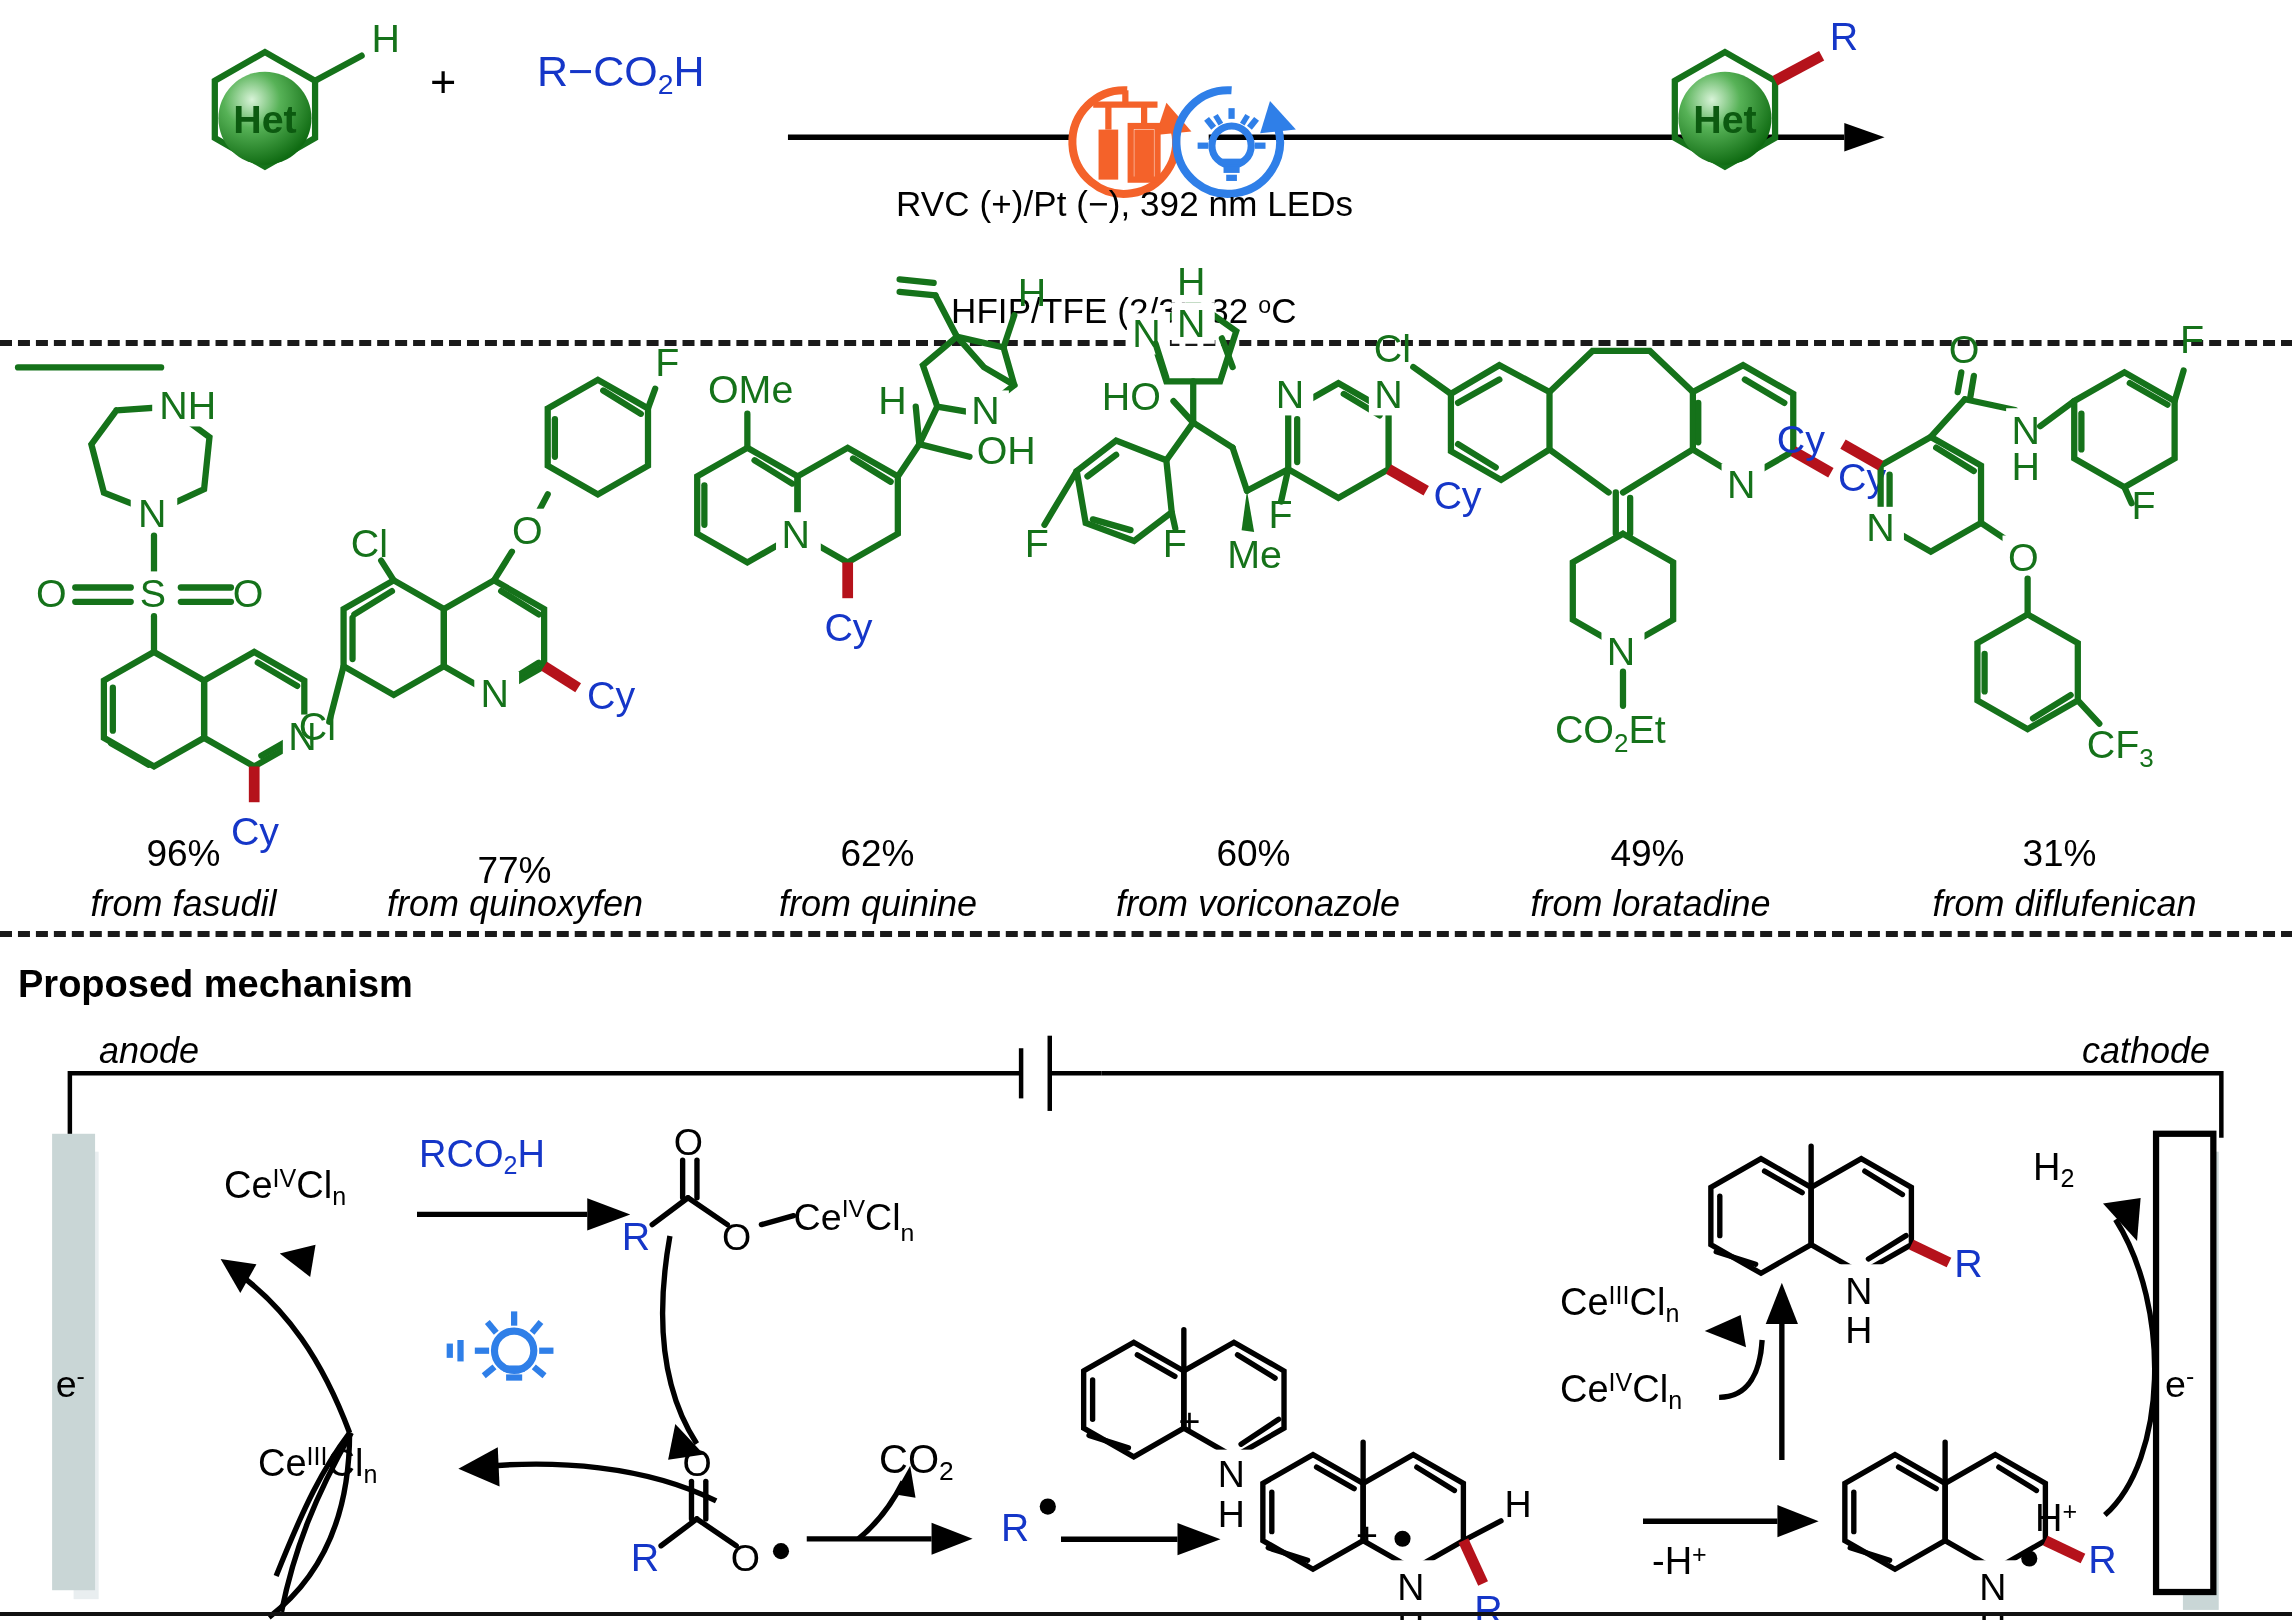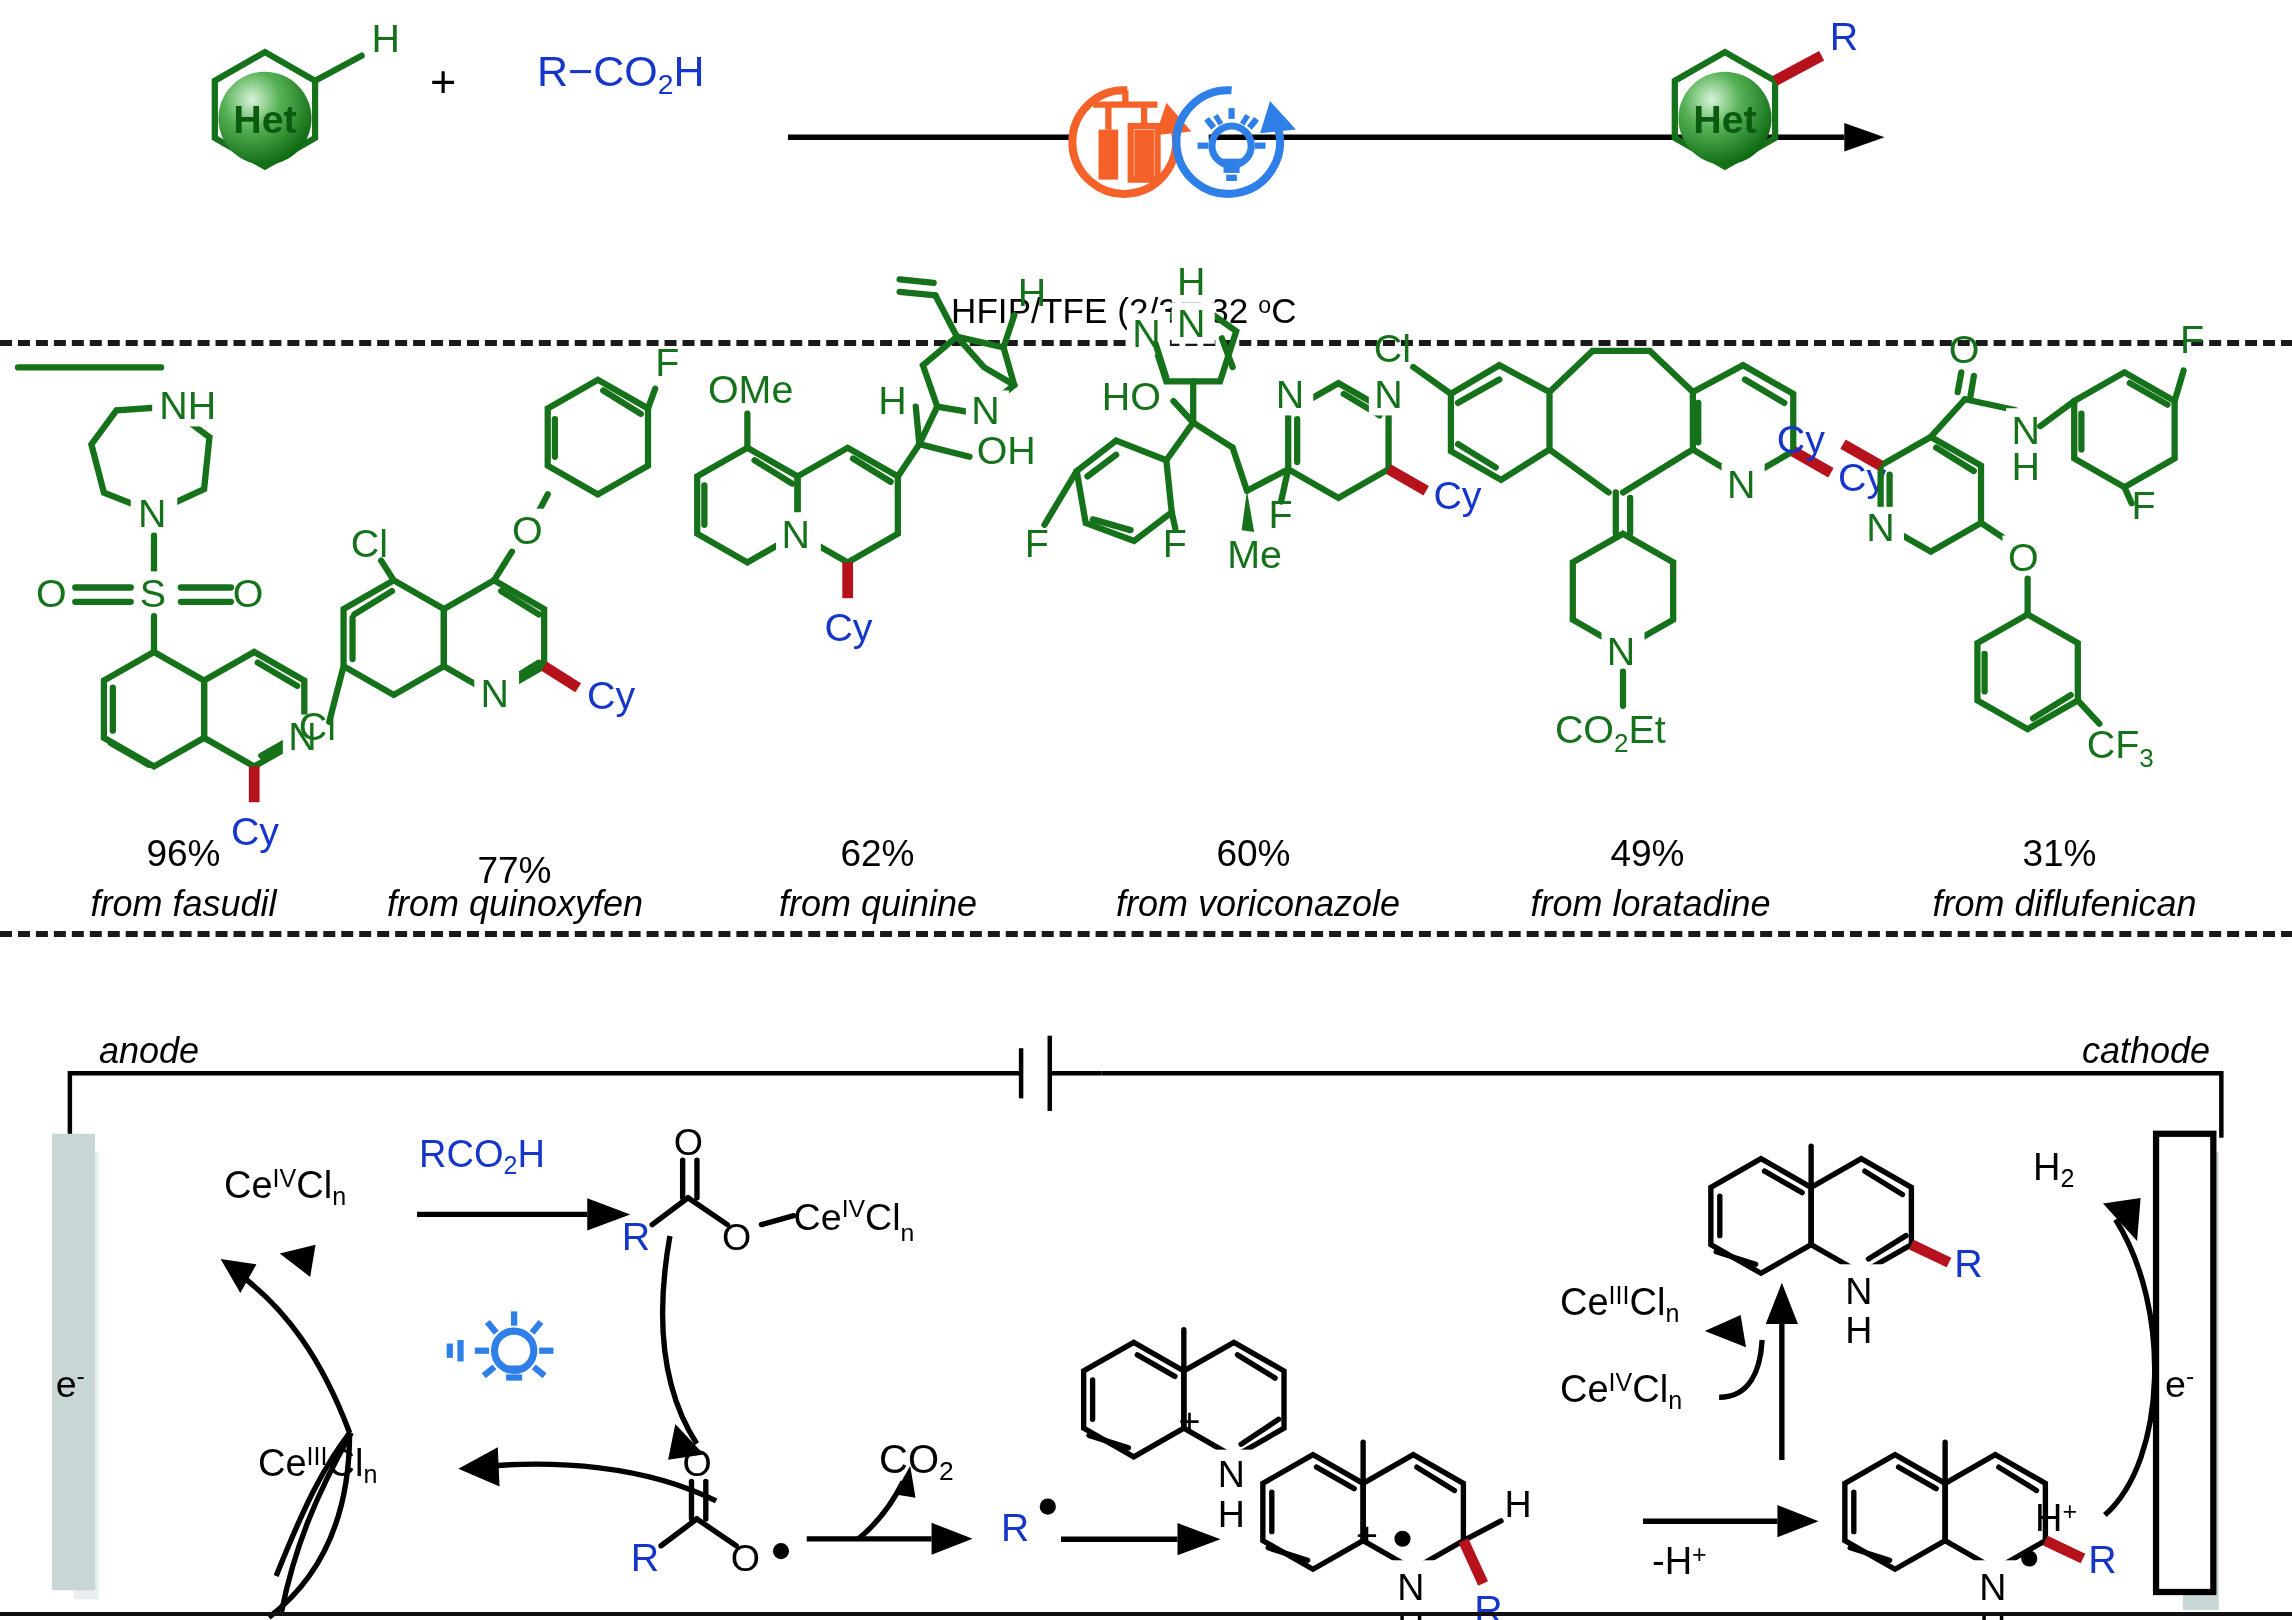--- a/index.html
+++ b/index.html
@@ -90,20 +90,21 @@
     <path d="M64,114 L76,114" stroke="#2f7fe8" stroke-width="7"></path>
     <line x1="70" y1="36" x2="70" y2="48" stroke="#2f7fe8" stroke-width="7"></line>
     <line x1="42" y1="48" x2="50" y2="58" stroke="#2f7fe8" stroke-width="7"></line>
     <line x1="98" y1="48" x2="90" y2="58" stroke="#2f7fe8" stroke-width="7"></line>
     <line x1="32" y1="78" x2="44" y2="78" stroke="#2f7fe8" stroke-width="7"></line>
     <line x1="96" y1="78" x2="108" y2="78" stroke="#2f7fe8" stroke-width="7"></line>
     <line x1="52" y1="44" x2="58" y2="54" stroke="#2f7fe8" stroke-width="6"></line>
     <line x1="88" y1="44" x2="82" y2="54" stroke="#2f7fe8" stroke-width="6"></line>
   </svg>
 
+  <div class="txt cond" style="left:896px;top:184px;">RVC (+)/Pt (−), 392 nm LEDs</div>
 
 
   <div class="txt cond" style="left:951px;top:291px;">HFIP/TFE (2/3), 32 <span class="sup">o</span>C</div>
 
   <svg width="376" height="206" style="left:1639px;top:18px;" viewBox="0 0 420 230">
     <defs>
       <radialGradient id="hetgrad2" cx="36%" cy="30%" r="72%">
         <stop offset="0%" stop-color="#d8f3d8"></stop>
         <stop offset="42%" stop-color="#57b257"></stop>
         <stop offset="100%" stop-color="#0f6b12"></stop>
@@ -357,20 +358,21 @@
   <div class="txt fromname" style="left:1097px;top:883px;width:322px;">from voriconazole</div>
 
   <div class="txt yield" style="left:1549px;top:833px;width:197px;">49%</div>
   <div class="txt fromname" style="left:1494px;top:883px;width:313px;">from loratadine</div>
 
   <div class="txt yield" style="left:1961px;top:833px;width:197px;">31%</div>
   <div class="txt fromname" style="left:1899px;top:883px;width:331px;">from diflufenican</div>
 
   <div class="dashed" style="top:931px;"></div>
 
+  <div class="txt secthead" style="left:18px;top:963px;">Proposed mechanism</div>
 
   <div class="txt elabel" style="left:99px;top:1030px;">anode</div>
   <div class="txt elabel" style="left:2082px;top:1030px;">cathode</div>
 
   <svg width="2293" height="99" style="left:0px;top:1048px;" viewBox="0 0 2560 110">
     <polyline class="thin" points="78,100 78,28 1140,28"></polyline>
     <polyline class="thin" points="1230,28 2480,28 2480,100"></polyline>
     <line x1="1140" y1="0" x2="1140" y2="56" class="thin"></line>
     <line x1="1172" y1="-14" x2="1172" y2="70" class="thin"></line>
     <line x1="1172" y1="28" x2="1230" y2="28" class="thin"></line>

